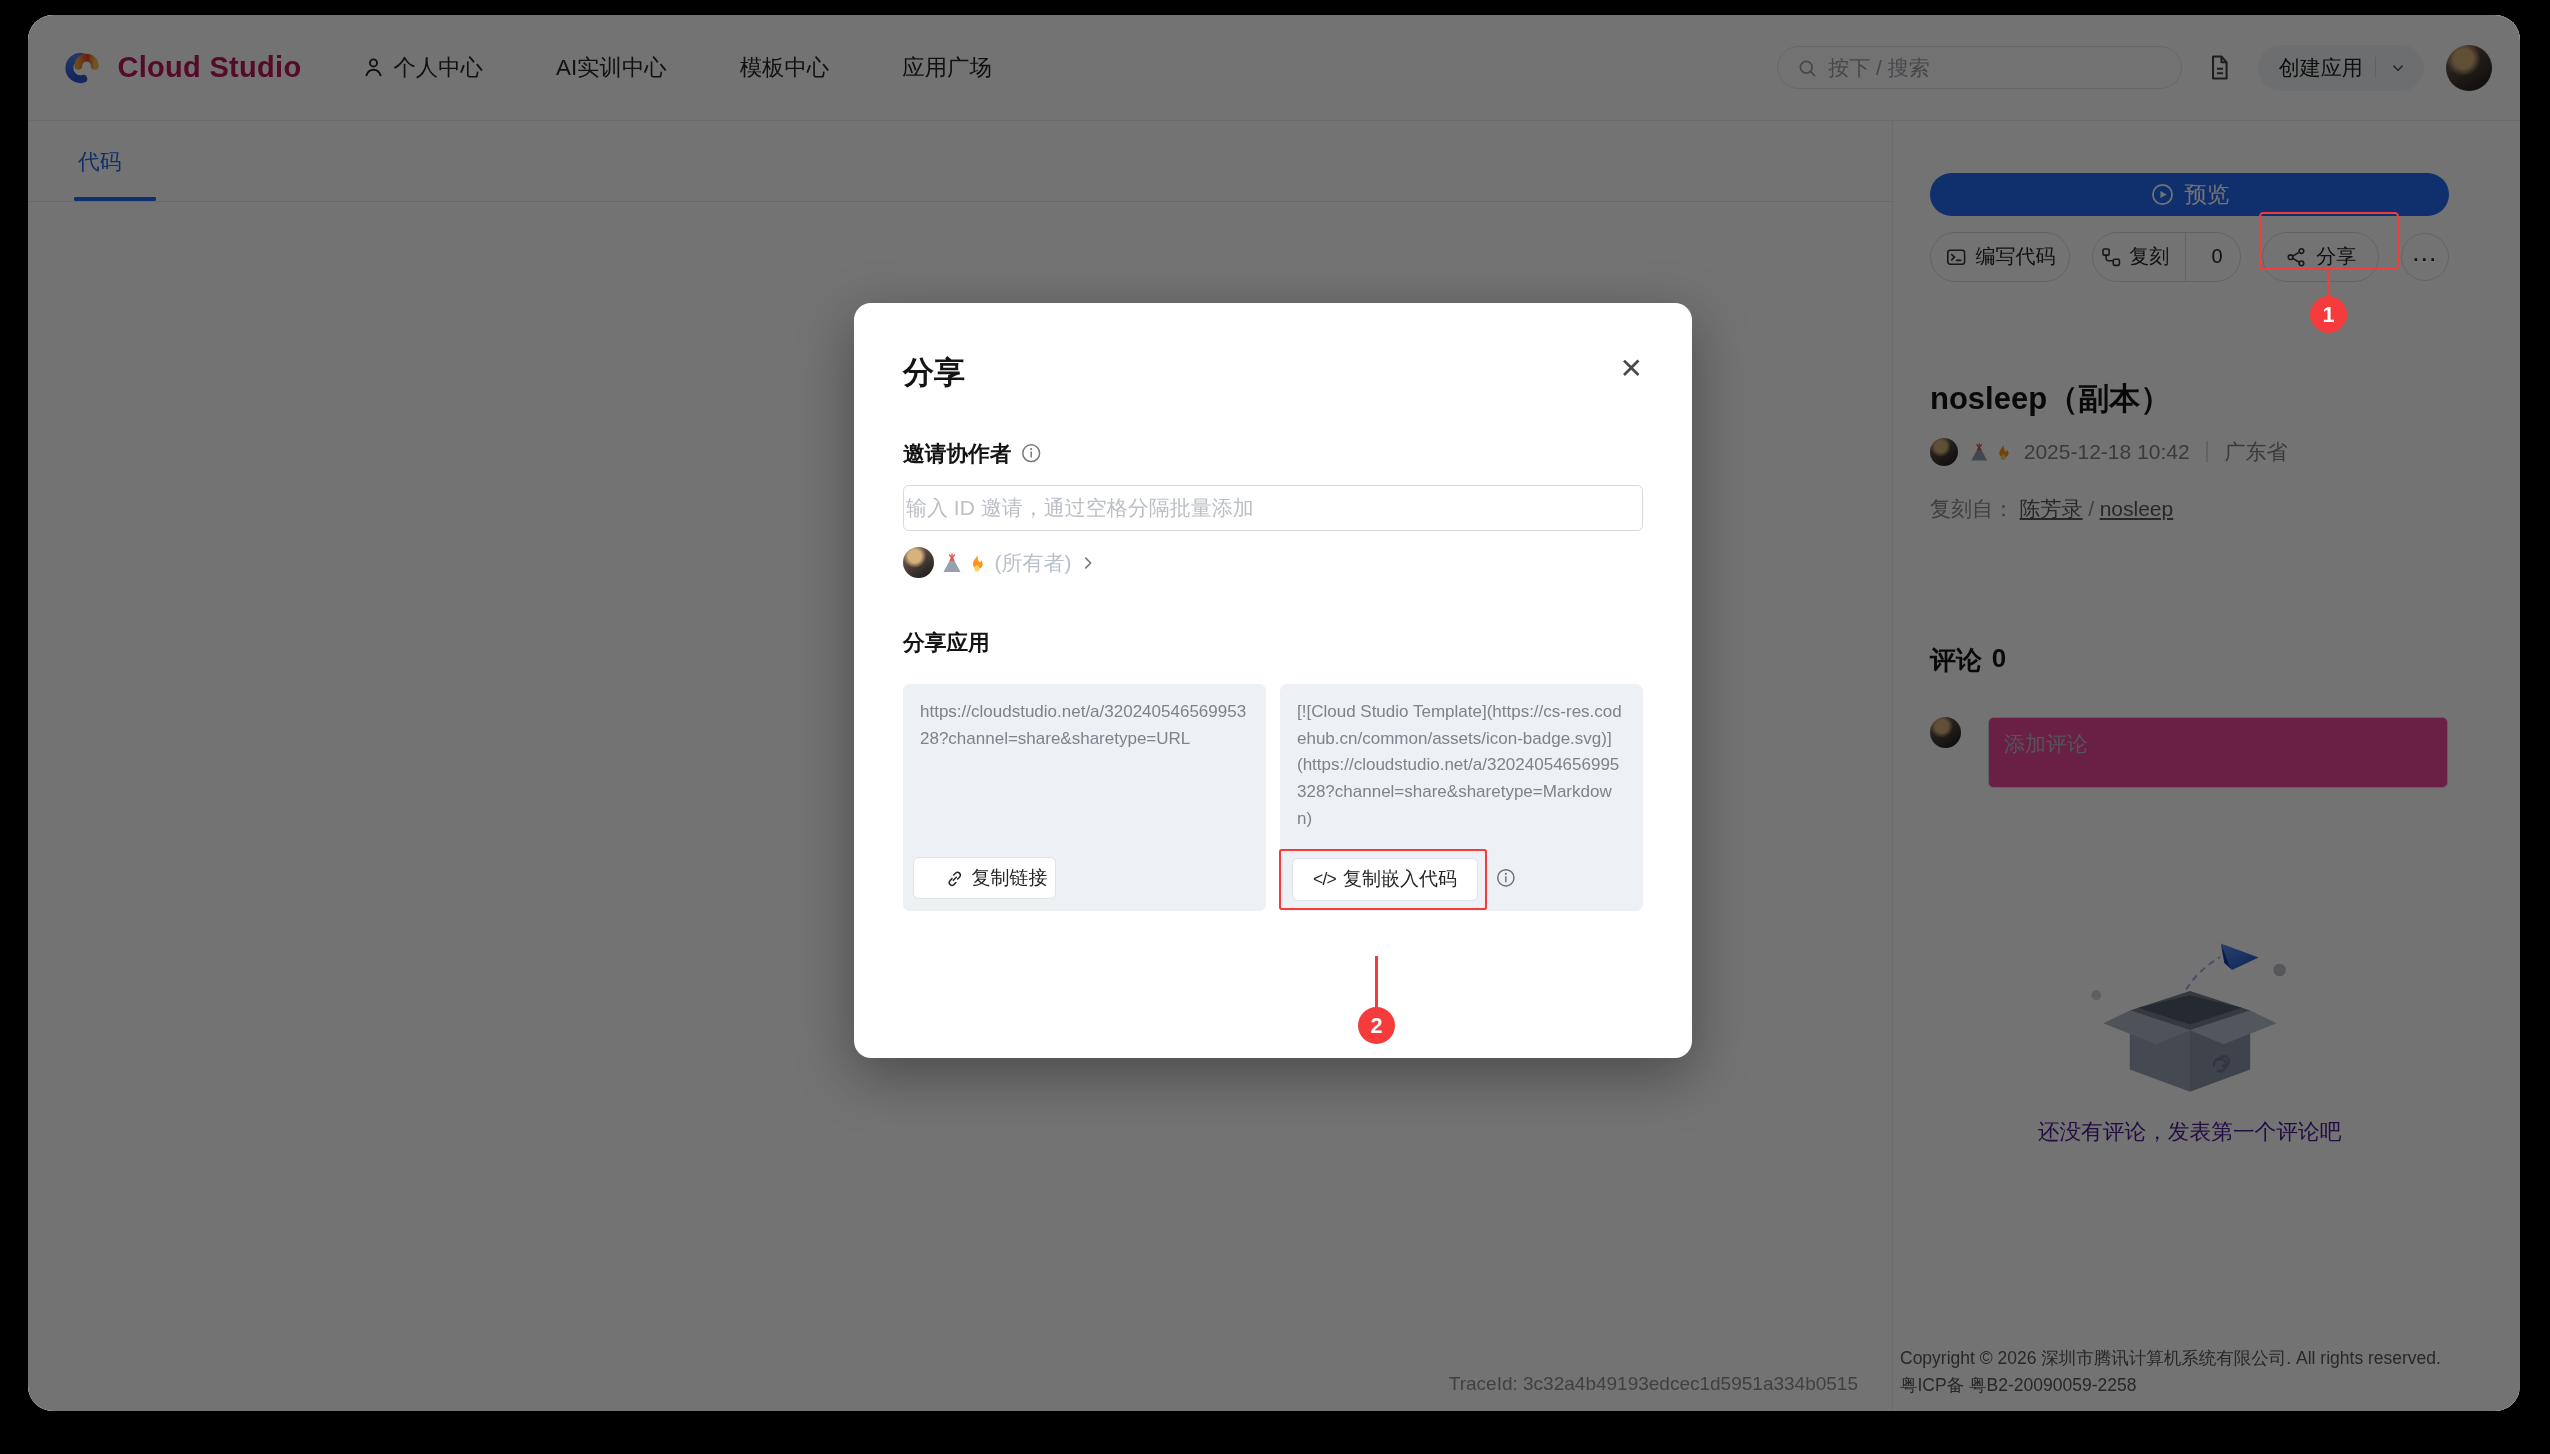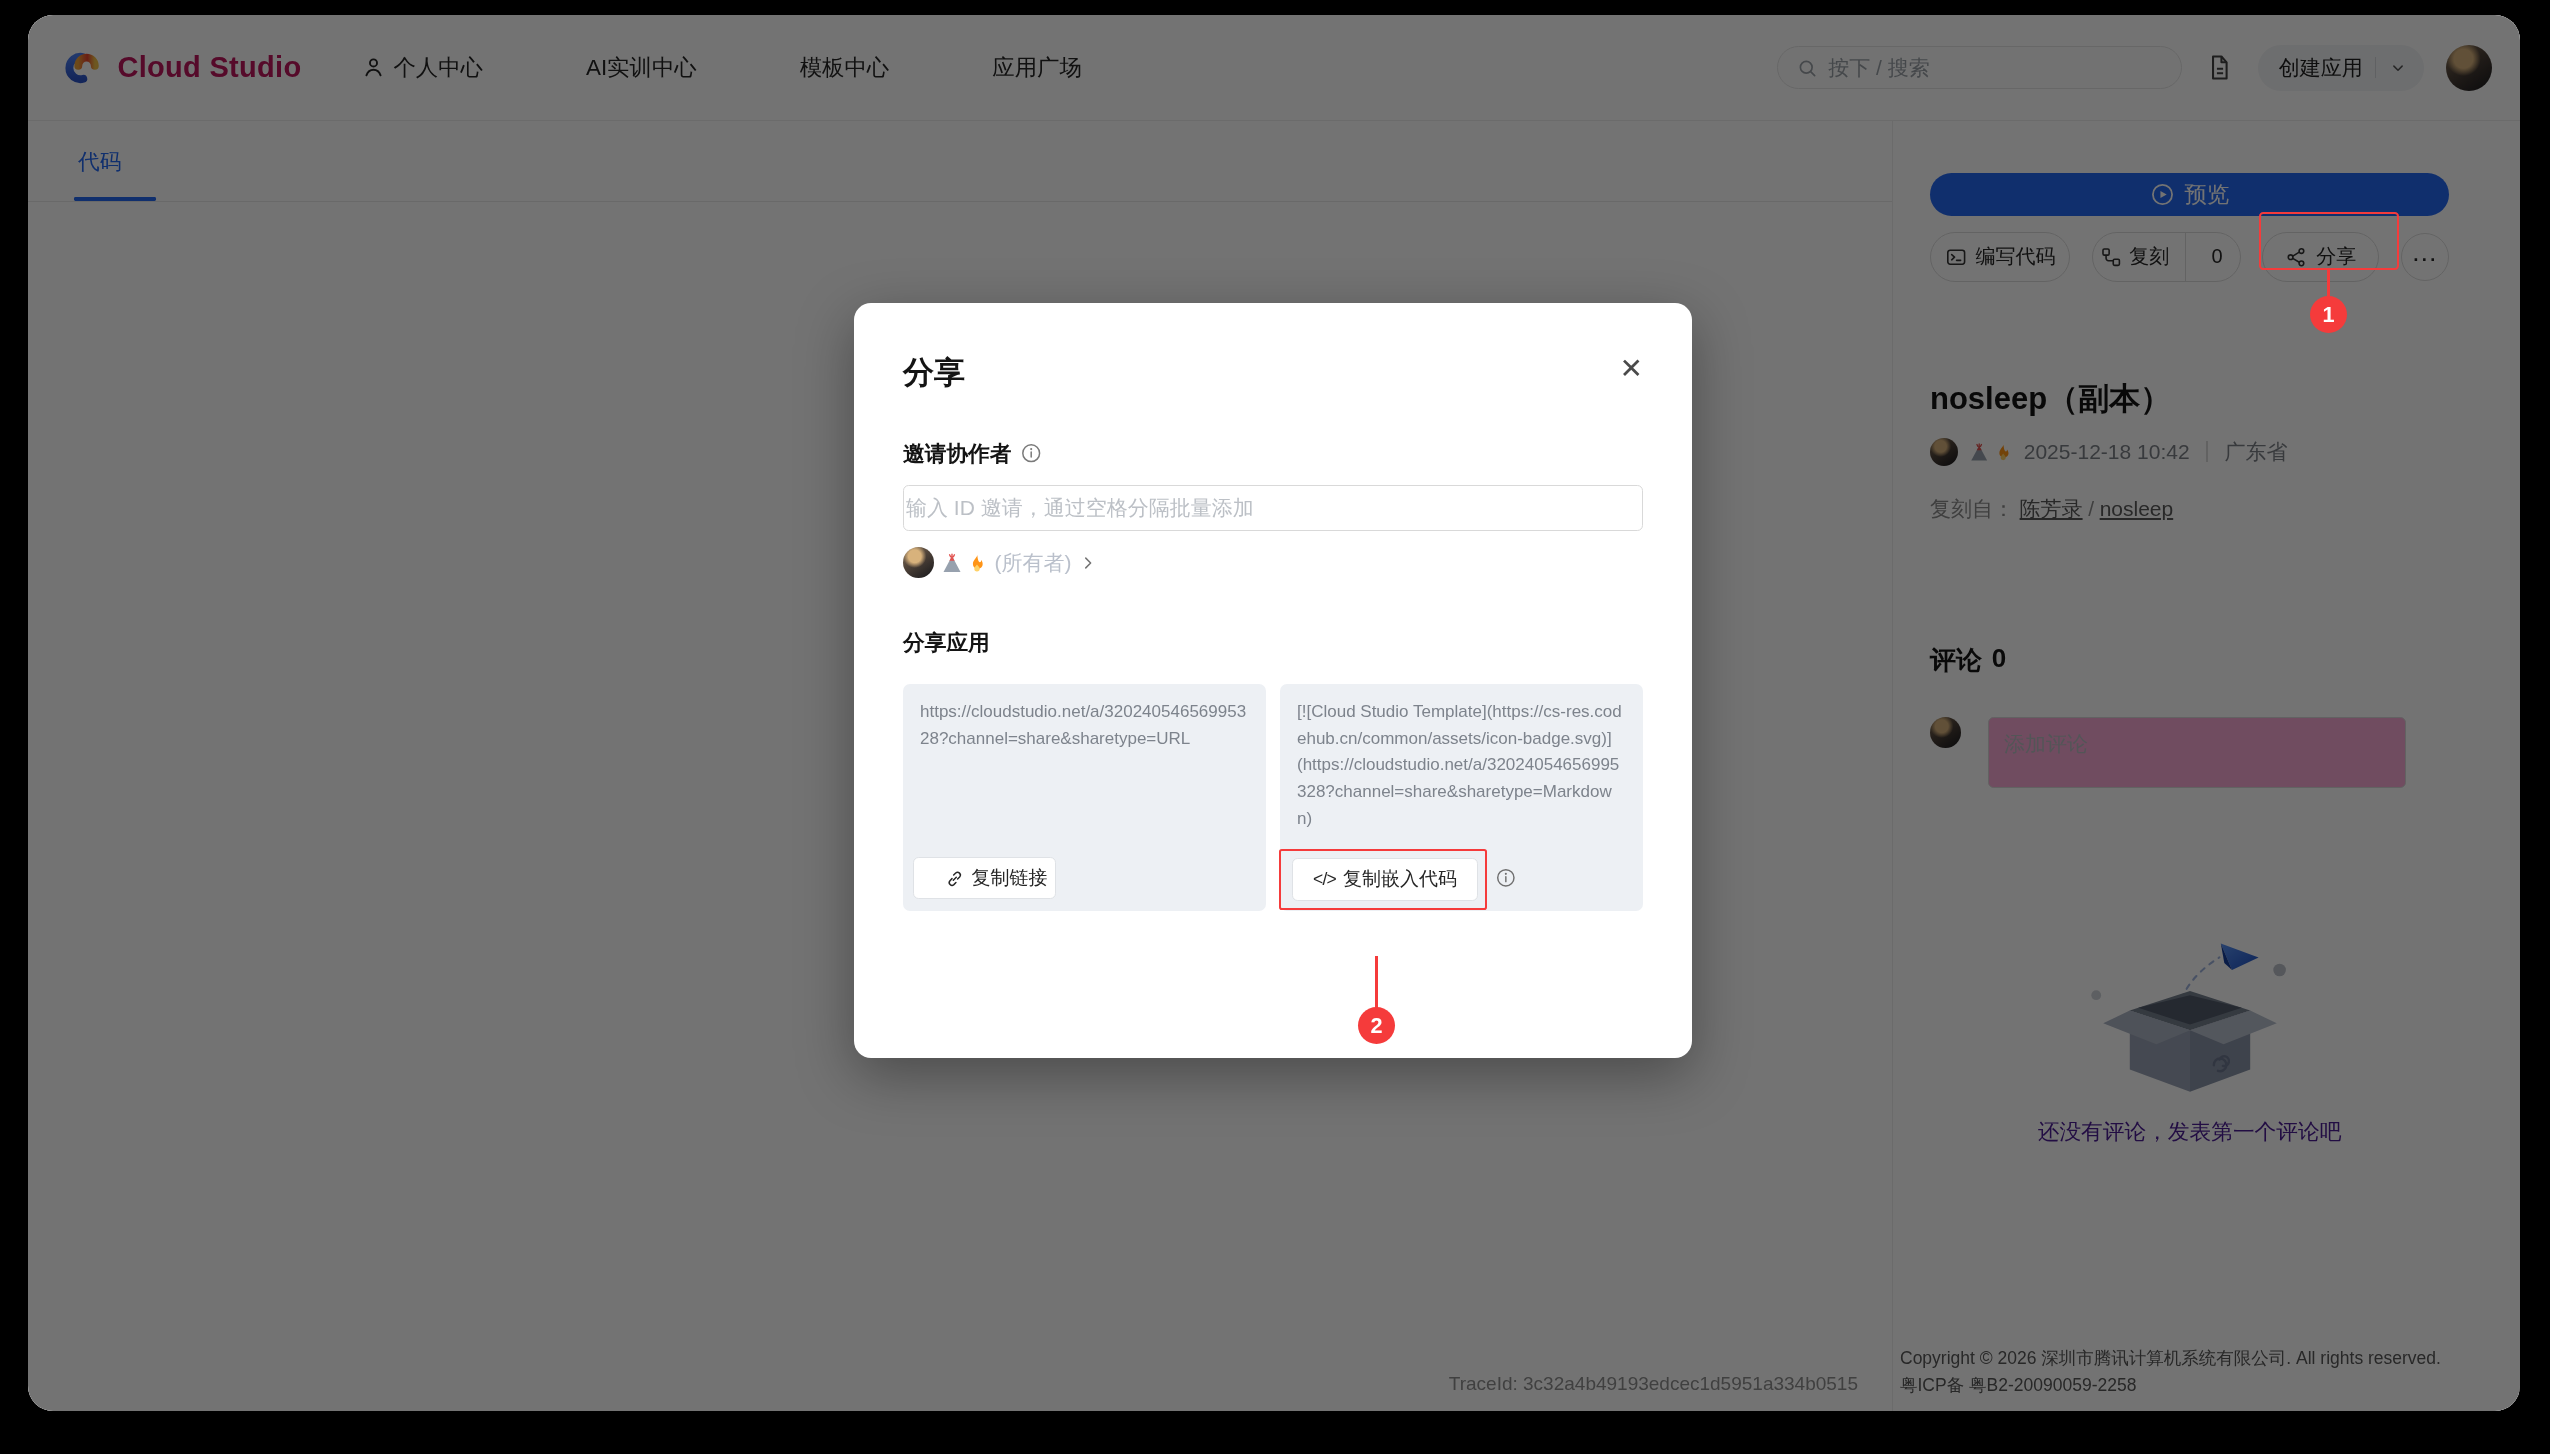--- a/index.html
+++ b/index.html
@@ -15,21 +15,21 @@
     background:#fff; border-radius:25px; overflow:hidden;
   }
   
   .navbar{
     position:absolute; left:0; top:0; width:100%; height:106px;
     display:flex; align-items:center; padding:0 28px 0 28px;
     border-bottom:0.7px solid #ededed; background:#fff;
   }
   .brand{ display:flex; align-items:center; gap:15.4px; cursor:pointer; }
   .brand-name{ font-size:29px; font-weight:bold; color:#be185d; letter-spacing:0.3px; }
-  .nav-items{ display:flex; align-items:center; gap:103px; margin-left:60px; }
+  .nav-items{ display:flex; align-items:center; gap:73px; margin-left:60px; }
   .nav-item{ display:flex; align-items:center; gap:7px; font-size:22.4px; color:#262626; cursor:pointer; white-space:nowrap; }
   .nav-item svg{ width:25px; height:25px; }
   .nav-right{ margin-left:auto; display:flex; align-items:center; gap:22.4px; }
   .search-box{
     width:405px; height:43px; border:1.4px solid #e4e4e4; border-radius:21.7px;
     display:flex; align-items:center; gap:9.8px; padding:0 18px; background:#fdfdfd;
   }
   .search-box svg{ width:22.4px; height:22.4px; color:#9aa0a6; flex:none; }
   .search-box input{ border:none; outline:none; background:transparent; font-size:21px; color:#555; width:100%; font-family:inherit; }
   .search-box input::placeholder{ color:#9aa0a6; }
@@ -86,22 +86,22 @@
   .proj-title{ margin-top:96px; font-size:31px; font-weight:bold; color:#141414; }
   .meta-row{ margin-top:18px; display:flex; align-items:center; gap:9.8px; }
   .emoji-pair{ display:flex; align-items:center; gap:1.4px; }
   .emoji-pair svg{ width:22.4px; height:22.4px; }
   .meta-date,.meta-loc{ font-size:21px; color:#7d8288; }
   .meta-div{ width:1.4px; height:21px; background:#d9d9d9; margin:0 7px; }
   .fork-row{ margin-top:29px; font-size:21px; color:#8c8c8c; display:flex; align-items:center; gap:5.6px;}
   .fork-row a{ color:#595959; text-decoration:underline; cursor:pointer; }
   .comments-title{ margin-top:120px; font-size:26px; font-weight:bold; color:#141414; display:flex; gap:9.8px; }
   .comment-row{ margin-top:39px; display:flex; gap:26.6px; align-items:flex-start; }
-  .comment-input{ width:418px; height:71px; border:1.4px solid #d9d9d9; border-radius:5.6px; padding:12.6px 15.4px;
-     font-size:21px; color:#333; resize:none; outline:none; font-family:inherit; background:#f9a8d4; }
+  .comment-input{ width:460px; height:71px; border:1.4px solid #d9d9d9; border-radius:5.6px; padding:12.6px 15.4px;
+     font-size:21px; color:#333; resize:none; outline:none; font-family:inherit; background:#ec4899; }
   .comment-input::placeholder{ color:#b8bcc2; }
   .empty-state{ margin-top:140px; display:flex; flex-direction:column; align-items:center; width:519px; }
   .empty-state svg{ width:252px; height:182px; }
   .empty-text{ margin-top:7px; font-size:21.7px; color:#4c1d95; }
   .copyright{ position:absolute; left:7px; right:14px; bottom:12.6px; font-size:17.5px; color:#595959; line-height:1.55; }
   
   .overlay{ position:absolute; inset:0; background:rgba(0,0,0,0.55); z-index:50; }
   
   .modal{
     position:absolute; left:854px; top:303px; width:838px; height:755px;

